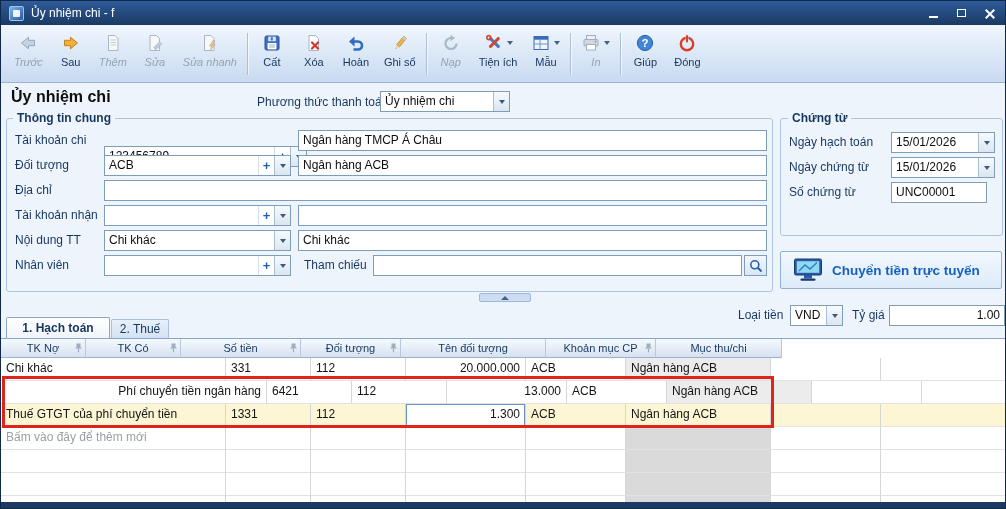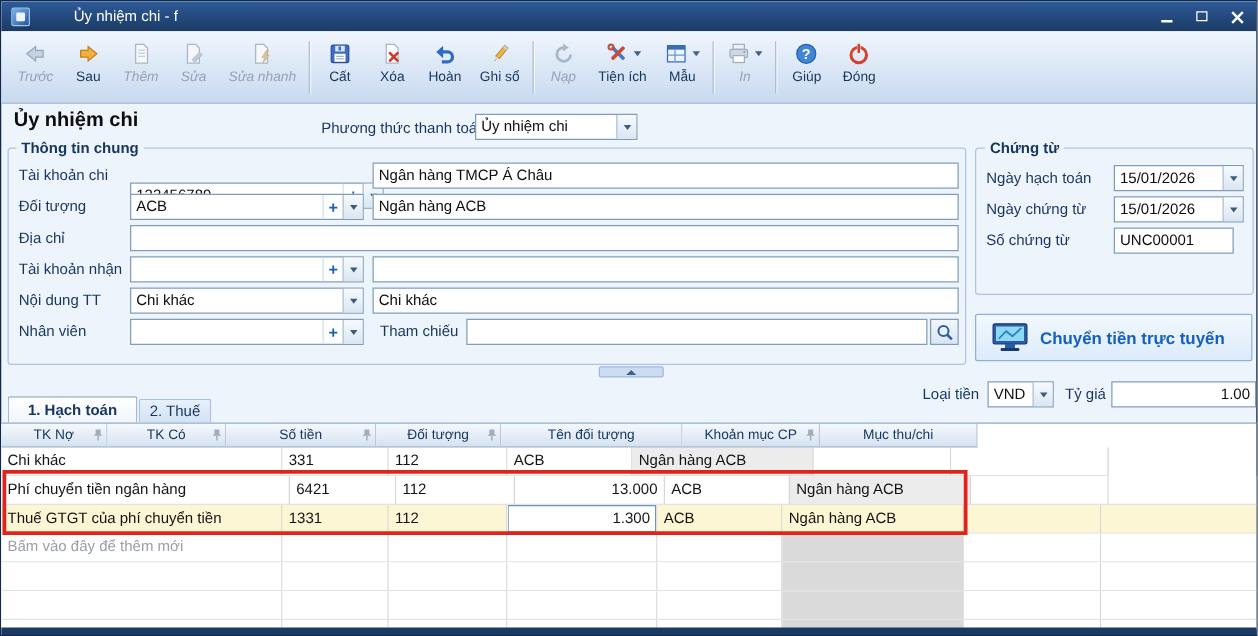--- a/index.html
+++ b/index.html
@@ -1,20 +1,20 @@
 <!DOCTYPE html>
 <html><head>
 <meta charset="utf-8">
 <style>
   html,body{margin:0;padding:0;background:#6b6b6b;}
   .window{position:relative;width:1006px;height:509px;background:#eef4fc;overflow:hidden;
     font-family:"Liberation Sans","DejaVu Sans",sans-serif;border:1px solid #10294a;box-sizing:border-box;}
   
   .titlebar{position:absolute;left:0;top:0;right:0;height:24px;background:linear-gradient(#2e5b99,#1b3a63);
-    color:#fff;display:flex;align-items:center;padding:0 8px;box-sizing:border-box;gap:28px;}
+    color:#fff;display:flex;align-items:center;padding:0 8px;box-sizing:border-box;}
   .app-icon{width:15px;height:15px;margin-right:7px;background:linear-gradient(135deg,#7cb6ea,#2457a0);
     border:1px solid #9cc4ec;border-radius:2px;position:relative;box-sizing:border-box;}
   .app-icon::after{content:"";position:absolute;left:3px;top:3px;width:7px;height:7px;background:#fff;opacity:.9;border-radius:1px;}
   .title-text{font-size:12px;flex:1;white-space:nowrap;}
   .win-controls{display:flex;gap:14px;align-items:center;}
   .wc{width:14px;height:13px;position:relative;}
   .wc-min::after{content:"";position:absolute;left:2px;bottom:2px;width:9px;height:2px;background:#fff;}
   .wc-max::after{content:"";position:absolute;left:2px;top:2px;width:9px;height:8px;border:1.5px solid #fff;box-sizing:border-box;}
   .wc-close::before,.wc-close::after{content:"";position:absolute;left:6px;top:1px;width:2px;height:12px;background:#fff;}
   .wc-close::before{transform:rotate(45deg);} .wc-close::after{transform:rotate(-45deg);}
@@ -399,27 +399,28 @@
         </div>
         <div class="g-hcell" style="width: 126px;">
           <span>Mục thu/chi</span>
         </div>
       </div>
     <div>
         <div class="g-row">
           <div class="g-cell" style="width: 225px;">Chi khác</div>
           <div class="g-cell" style="width: 85px;">331</div>
           <div class="g-cell" style="width: 95px;">112</div>
+          <div class="g-cell cell-right" style="width: 120px;">20.000.000</div>
           <div class="g-cell" style="width: 100px;">ACB</div>
           <div class="g-cell cell-readonly" style="width: 145px;">Ngân hàng ACB</div>
           <div class="g-cell" style="width: 110px;"></div>
           <div class="g-cell" style="width: 126px;"></div>
         </div>
         <div class="g-row">
-          <div class="g-cell" style="width: 231px;">Phí chuyển tiền ngân hàng</div>
+          <div class="g-cell" style="width: 266px; text-align: right;">Phí chuyển tiền ngân hàng</div>
           <div class="g-cell" style="width: 85px;">6421</div>
           <div class="g-cell" style="width: 95px;">112</div>
           <div class="g-cell cell-right" style="width: 120px;">13.000</div>
           <div class="g-cell" style="width: 100px;">ACB</div>
           <div class="g-cell cell-readonly" style="width: 145px;">Ngân hàng ACB</div>
           <div class="g-cell" style="width: 110px;"></div>
           <div class="g-cell" style="width: 126px;"></div>
         </div>
         <div class="g-row row-selected">
           <div class="g-cell" style="width: 225px;">Thuế GTGT của phí chuyển tiền</div>

